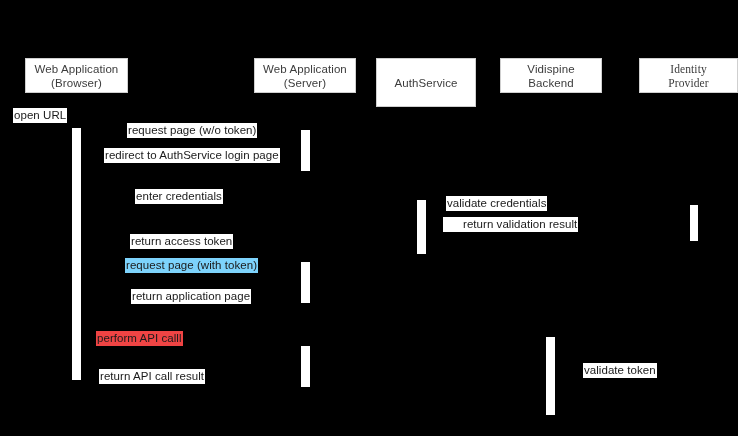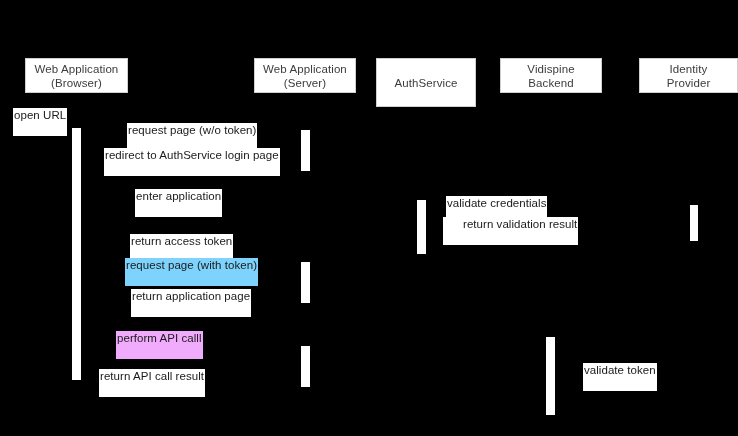--- a/index.html
+++ b/index.html
@@ -40,21 +40,21 @@
     position: absolute;
     background: #ffffff;
     border: 0;
   }
   .msg-label {
     position: absolute;
     background: #ffffff;
     color: #1a1a1a;
     font-size: 11.5px;
     line-height: 15px;
-    height: 28px;
+    height: 15px;
     padding: 0 1px;
     white-space: nowrap;
     box-sizing: border-box;
     letter-spacing: 0.05px;
   }
   .msg-line {
     position: absolute;
     height: 1px;
     background: #000000;
   }
@@ -97,32 +97,32 @@
     </div>
 
   <div id="participants-layer">
       <div class="participant" style="left: 25px; top: 58px; width: 103px; height: 35px; background: rgb(255, 255, 255); border-color: rgb(207, 207, 207); color: rgb(60, 60, 60);"><span>Web Application
 (Browser)</span></div>
       <div class="participant" style="left: 254px; top: 58px; width: 102px; height: 35px; background: rgb(255, 255, 255); border-color: rgb(207, 207, 207); color: rgb(60, 60, 60);"><span>Web Application
 (Server)</span></div>
       <div class="participant" style="left: 376px; top: 58px; width: 100px; height: 49px; background: rgb(255, 255, 255); border-color: rgb(207, 207, 207); color: rgb(60, 60, 60);"><span>AuthService</span></div>
       <div class="participant" style="left: 500px; top: 58px; width: 102px; height: 35px; background: rgb(255, 255, 255); border-color: rgb(207, 207, 207); color: rgb(60, 60, 60);"><span>Vidispine
 Backend</span></div>
-      <div class="participant" style="left: 639px; top: 58px; width: 99px; height: 35px; background: rgb(255, 255, 255); border-color: rgb(207, 207, 207); color: rgb(60, 60, 60);"><span>Identity
+      <div class="participant" style="left: 639px; top: 58px; width: 99px; height: 35px; background: rgb(255, 255, 255); border-color: rgb(207, 207, 207); color: rgb(60, 60, 60); font-family: Liberation Serif, serif;"><span>Identity
 Provider</span></div>
     </div>
 
   <div id="messages-layer">
       <div class="msg-label" style="left: 13px; top: 108px; background: rgb(255, 255, 255); color: rgb(26, 26, 26);">open URL</div>
       <div class="msg-label" style="left: 127px; top: 123px; background: rgb(255, 255, 255); color: rgb(26, 26, 26);">request page (w/o token)</div>
       <div class="msg-label" style="left: 104px; top: 148px; background: rgb(255, 255, 255); color: rgb(26, 26, 26);">redirect to AuthService login page</div>
-      <div class="msg-label" style="left: 135px; top: 189px; background: rgb(255, 255, 255); color: rgb(26, 26, 26);">enter application</div>
+      <div class="msg-label" style="left: 135px; top: 189px; background: rgb(255, 255, 255); color: rgb(26, 26, 26);">enter credentials</div>
       <div class="msg-label" style="left: 446px; top: 196px; background: rgb(255, 255, 255); color: rgb(26, 26, 26);">validate credentials</div>
       <div class="msg-label" style="left: 443px; top: 217px; background: rgb(255, 255, 255); color: rgb(26, 26, 26); padding-left: 20px;">return validation result</div>
       <div class="msg-label" style="left: 130px; top: 234px; background: rgb(255, 255, 255); color: rgb(26, 26, 26);">return access token</div>
       <div class="msg-label" style="left: 125px; top: 258px; background: #7dd3fc; color: rgb(26, 26, 26);">request page (with token)</div>
       <div class="msg-label" style="left: 131px; top: 289px; background: rgb(255, 255, 255); color: rgb(26, 26, 26);">return application page</div>
-      <div class="msg-label" style="left: 96px; top: 331px; background: #f0abfc; color: rgb(26, 26, 26); margin-left: 20px;">perform API calll</div>
+      <div class="msg-label" style="left: 96px; top: 331px; background: #ef4444; color: rgb(26, 26, 26);">perform API calll</div>
       <div class="msg-label" style="left: 583px; top: 363px; background: rgb(255, 255, 255); color: rgb(26, 26, 26);">validate token</div>
       <div class="msg-label" style="left: 99px; top: 369px; background: rgb(255, 255, 255); color: rgb(26, 26, 26);">return API call result</div>
     </div>
 
 </div>
 
 </body></html>

